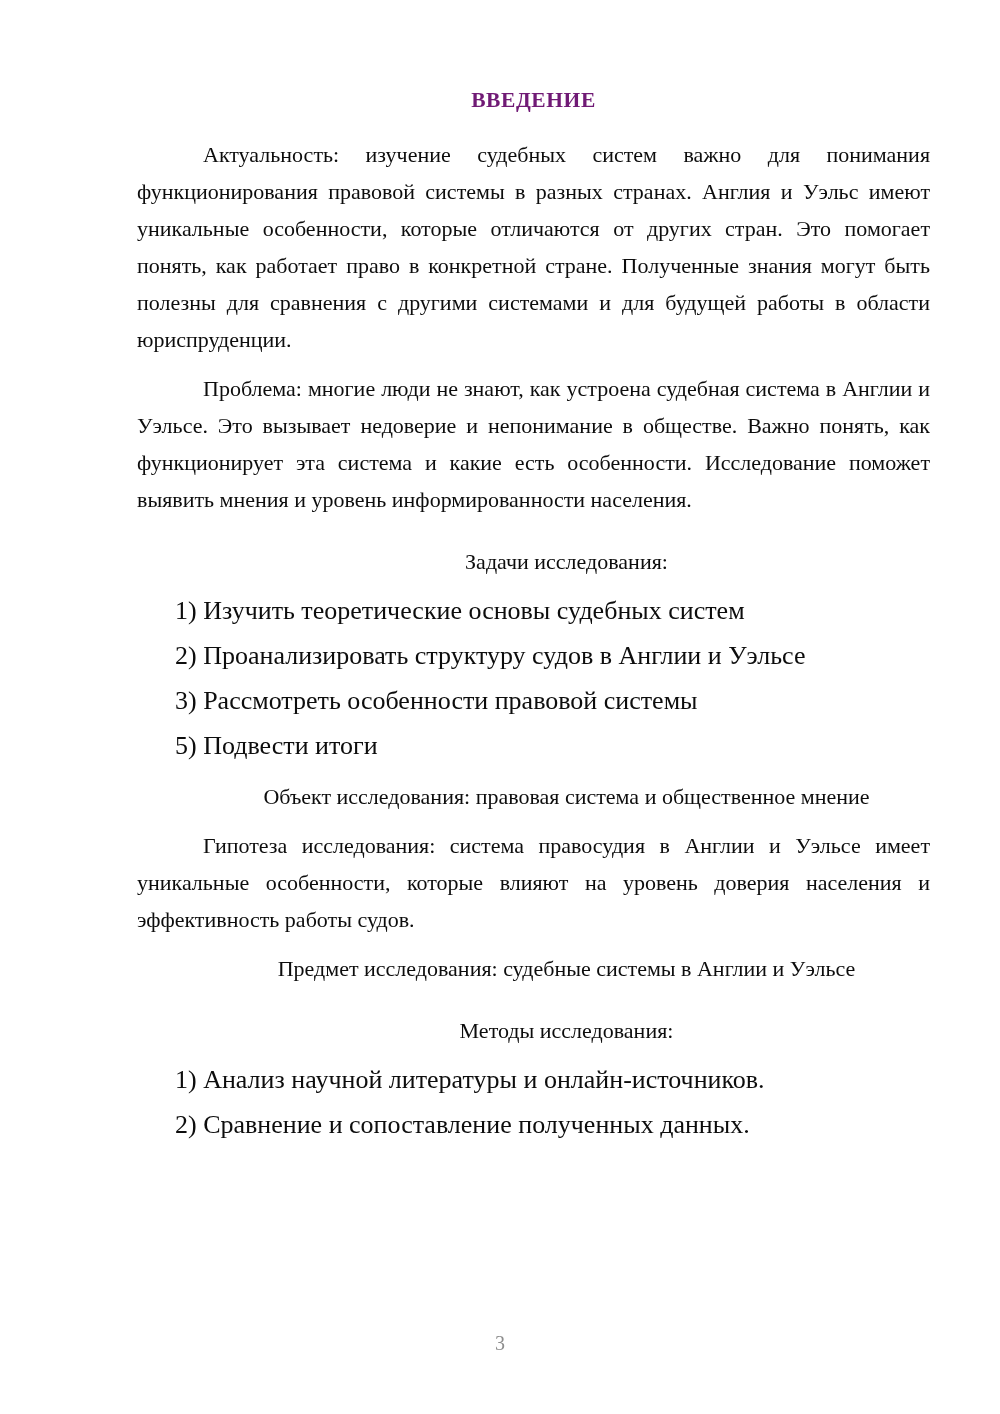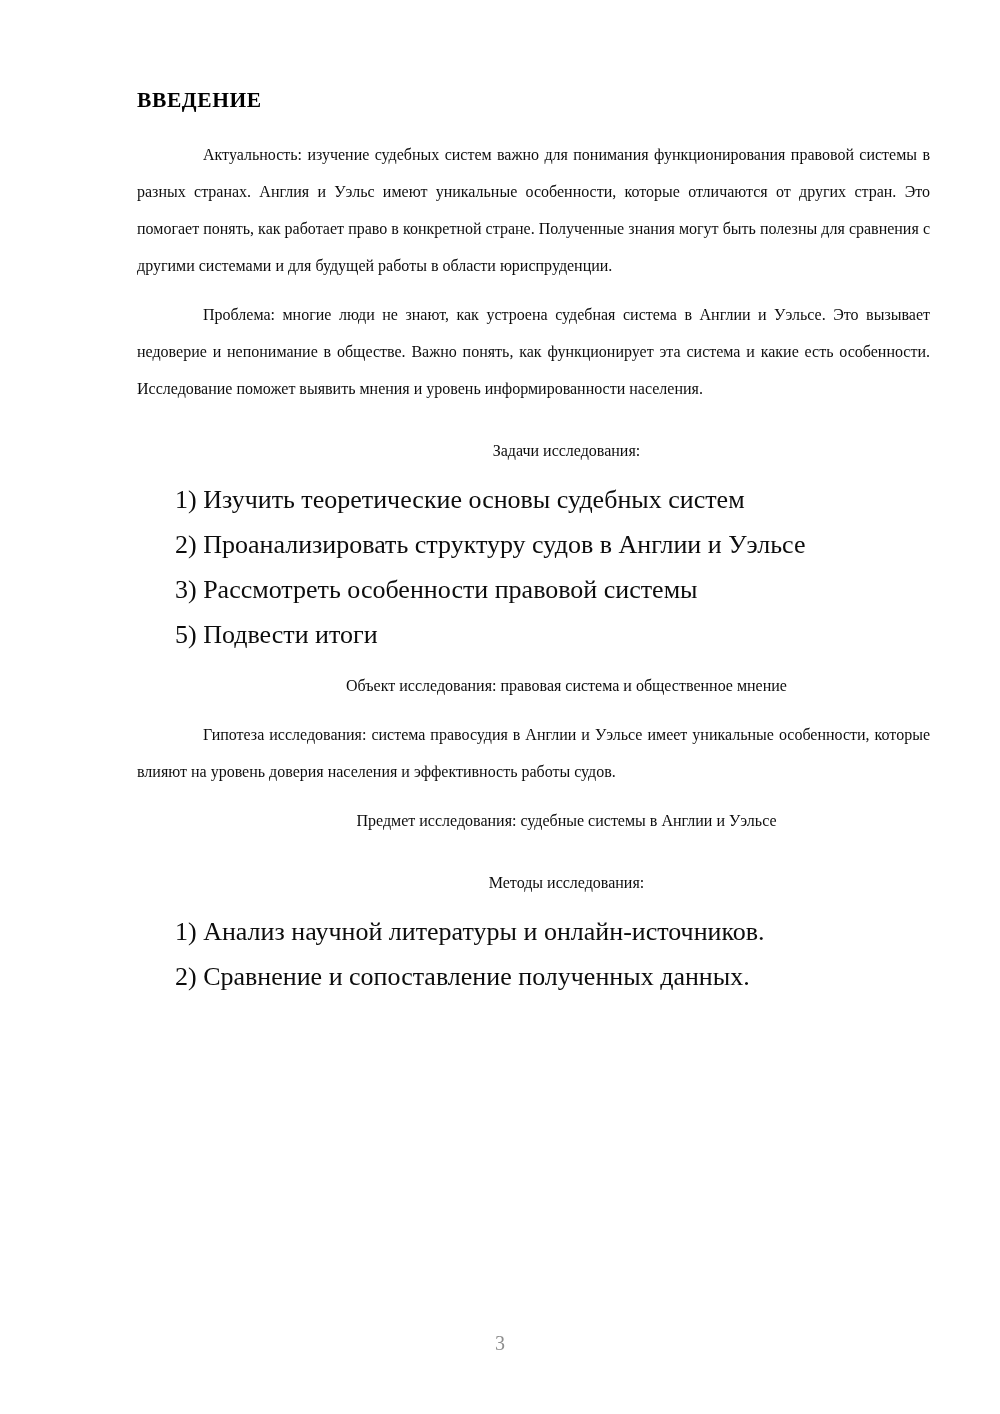--- a/index.html
+++ b/index.html
@@ -24,28 +24,29 @@
   .content {
     position: absolute;
     left: 137px;
     top: 88px;
     width: 793px;
   }
 
   .doc-title {
     font-size: 21.5px;
     font-weight: bold;
+    text-align: center;
     letter-spacing: 0.6px;
     line-height: 1.2;
     margin: 0 0 22px 0;
-    color: #000000;
+    color: #701a75;
   }
 
   .para {
-    font-size: 16px;
+    font-size: 22px;
     line-height: 37px;
     text-align: justify;
     text-justify: inter-word;
     text-indent: 66px;
     margin: 4px 0 12px 0;
     hyphens: none;
   }
 
   .para:last-child {
     margin-bottom: 0;

